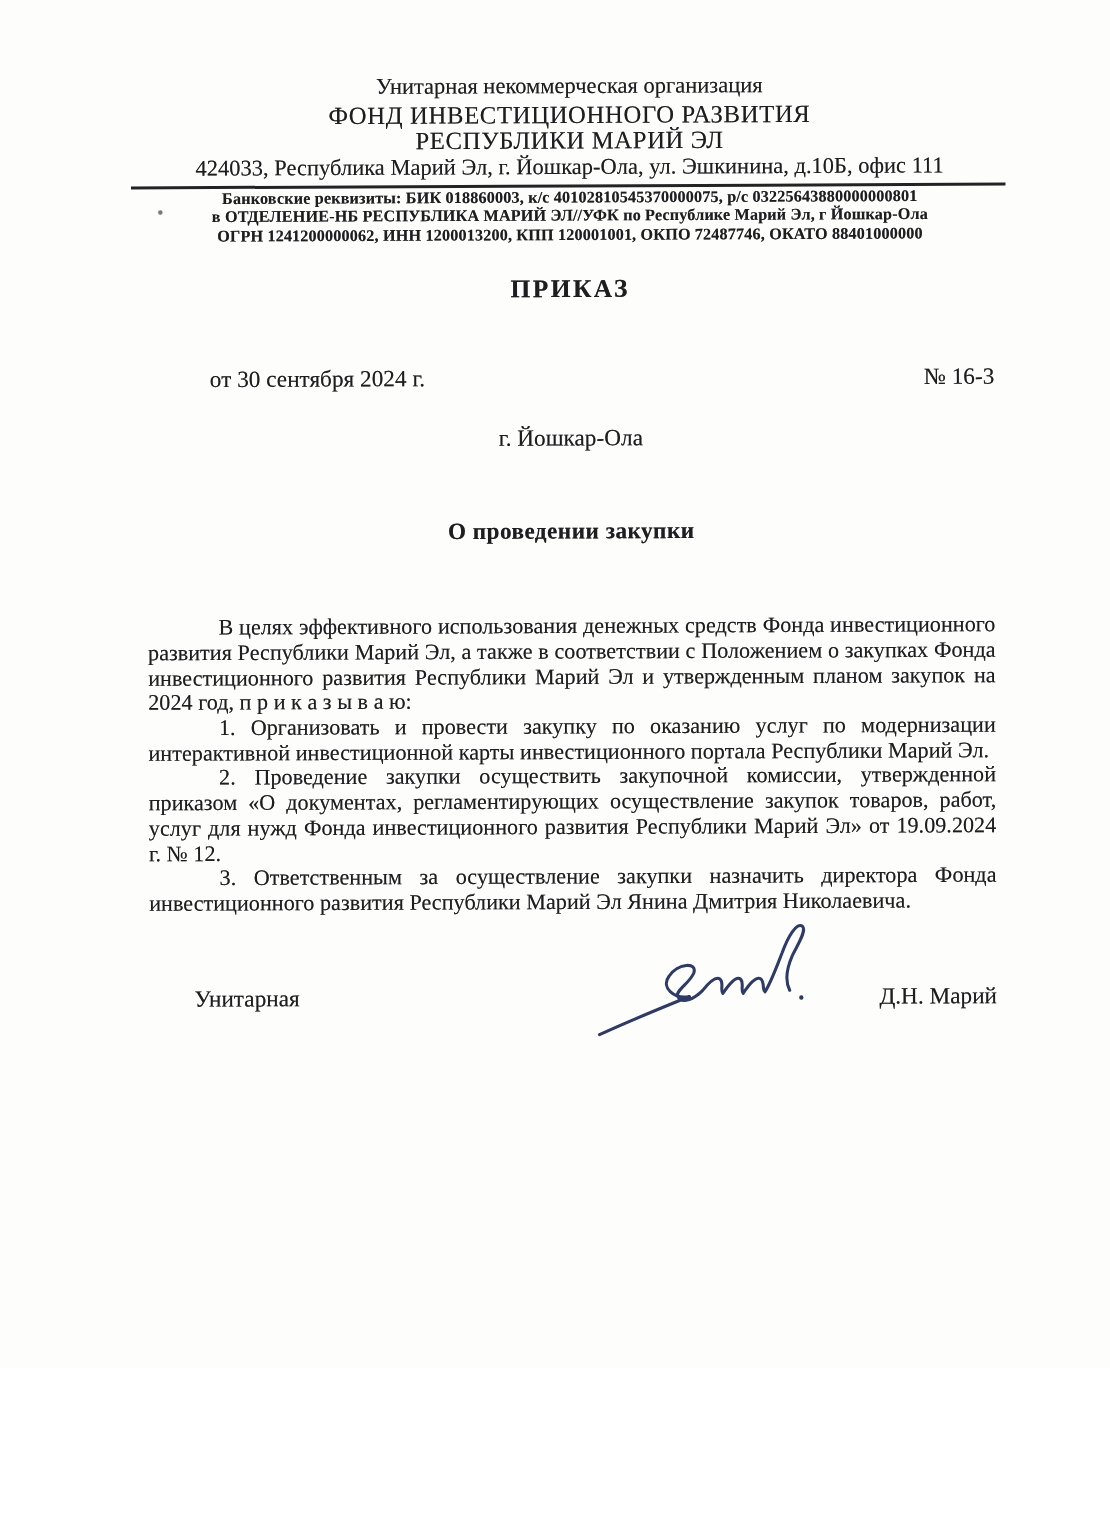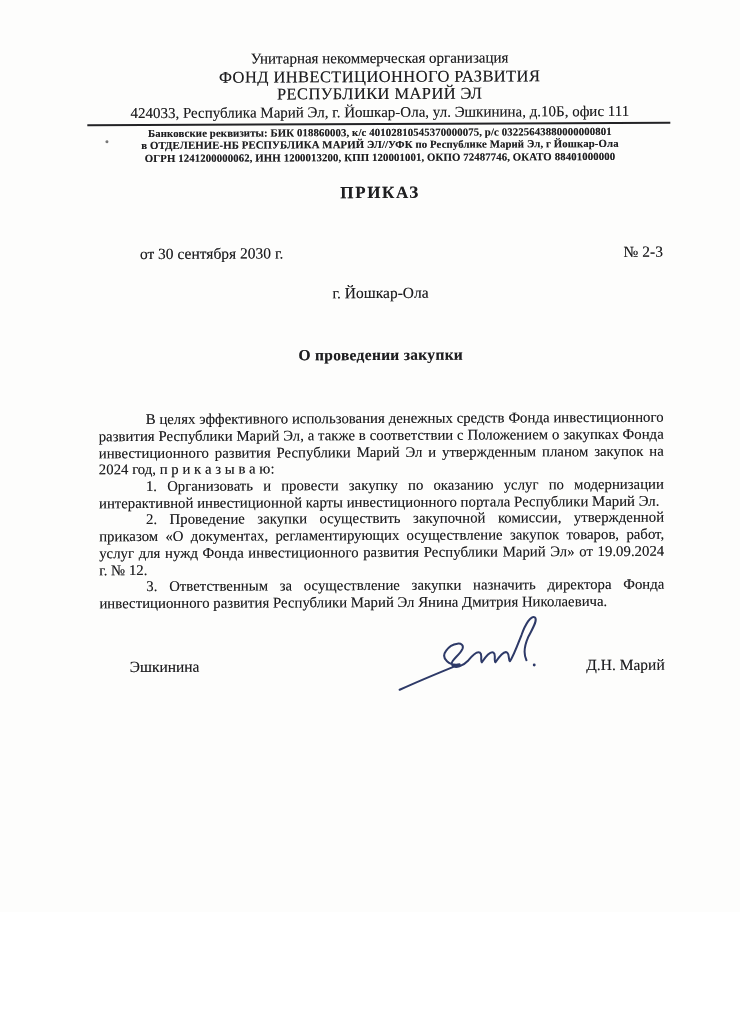--- a/index.html
+++ b/index.html
@@ -118,37 +118,37 @@
         <div>Банковские реквизиты: БИК 018860003, к/с 40102810545370000075, р/с 03225643880000000801</div>
         <div>в ОТДЕЛЕНИЕ-НБ РЕСПУБЛИКА МАРИЙ ЭЛ//УФК по Республике Марий Эл, г Йошкар-Ола</div>
         <div>ОГРН 1241200000062, ИНН 1200013200, КПП 120001001, ОКПО 72487746, ОКАТО 88401000000</div>
       </div>
       <span class="artifact-dot"></span>
     </header>
 
     <div class="order-title">ПРИКАЗ</div>
 
     <div class="date-row">
-      <span>от 30 сентября 2030 г.</span>
-      <span>№ 2-3</span>
+      <span>от 30 сентября 2024 г.</span>
+      <span>№ 16-3</span>
     </div>
 
     <div class="city">г. Йошкар-Ола</div>
 
     <div class="subject">О проведении закупки</div>
 
     <div class="body-text">
       <p>В целях эффективного использования денежных средств Фонда инвестиционного развития Республики Марий Эл, а также в соответствии с Положением о закупках Фонда инвестиционного развития Республики Марий Эл и утвержденным планом закупок на 2024 год, п р и к а з ы в а ю:</p>
       <p>1. Организовать и провести закупку по оказанию услуг по модернизации интерактивной инвестиционной карты инвестиционного портала Республики Марий Эл.</p>
       <p>2. Проведение закупки осуществить закупочной комиссии, утвержденной приказом «О документах, регламентирующих осуществление закупок товаров, работ, услуг для нужд Фонда инвестиционного развития Республики Марий Эл» от 19.09.2024 г. № 12.</p>
       <p>3. Ответственным за осуществление закупки назначить директора Фонда инвестиционного развития Республики Марий Эл Янина Дмитрия Николаевича.</p>
     </div>
 
     <div class="sig-row">
-      <span>Эшкинина</span>
+      <span>Унитарная</span>
       <svg class="signature-svg" viewBox="0 0 160 92" xmlns="http://www.w3.org/2000/svg" aria-hidden="true">
         <path d="M4 82 C 26 72, 46 64, 66 56
                  C 56 58, 46 50, 52 42
                  C 58 33, 72 32, 69 40
                  C 66 47, 56 52, 58 56
                  C 61 62, 70 57, 75 52
                  C 79 47, 84 42, 87 44
                  C 90 46, 87 52, 89 54
                  C 93 48, 98 42, 101 44
                  C 104 46, 101 52, 103 54

